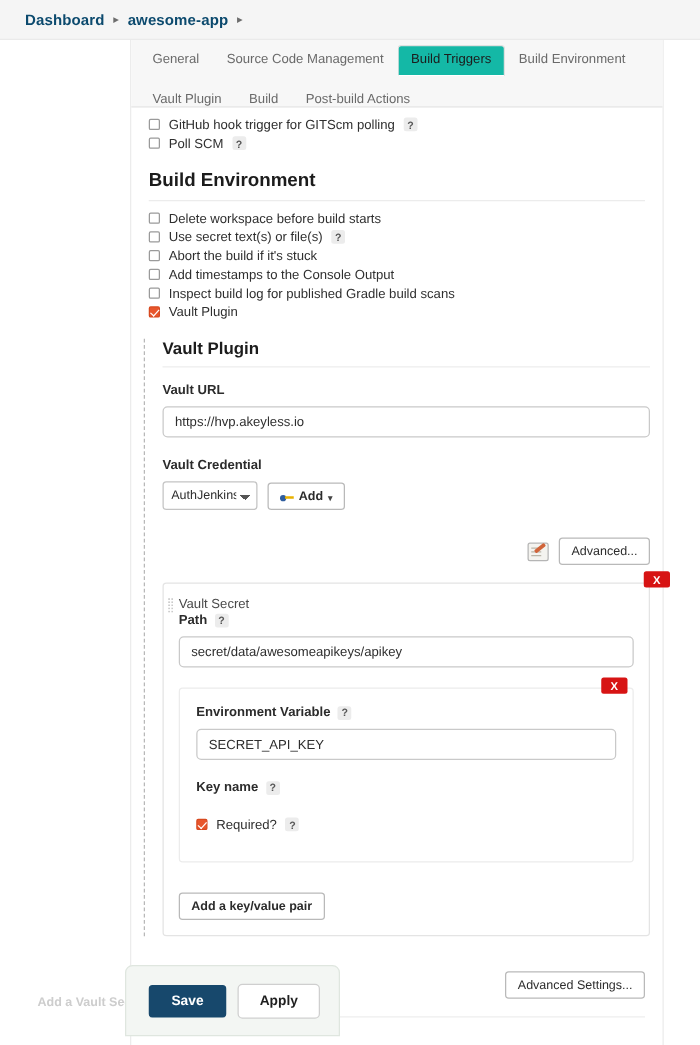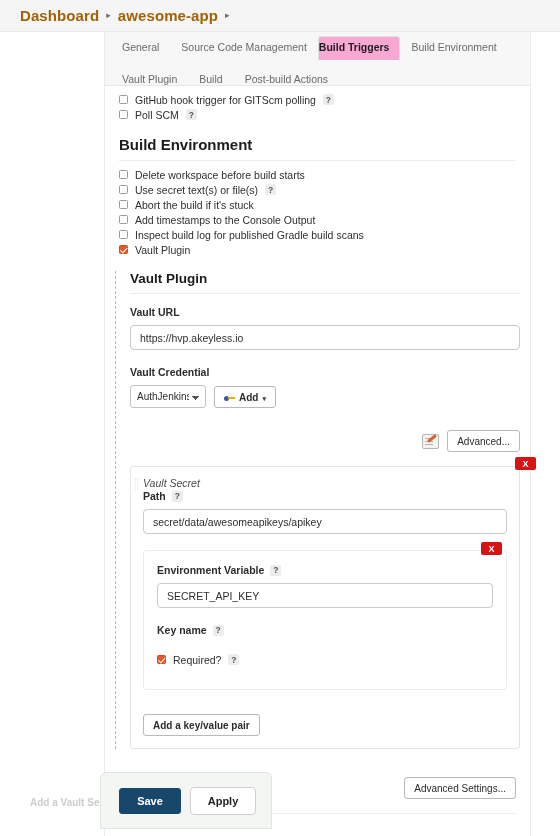--- a/index.html
+++ b/index.html
@@ -14,21 +14,21 @@
   #root { position: relative; width: 560px; height: 836px; background: #fff; }
 
   
   .breadcrumb-bar {
     position: absolute; left: 0; top: 0; width: 560px; height: 32px;
     background: #f5f5f5;
     border-bottom: 1px solid #eaeaea;
     display: flex; align-items: center; padding-left: 20px; gap: 7px;
   }
   .crumb {
-    font-size: 15px; font-weight: bold; color: #a16207; letter-spacing: .1px;
+    font-size: 12px; font-weight: bold; color: #0c4a6e; letter-spacing: .1px;
     cursor: pointer; white-space: nowrap;
   }
   .crumb-sep {
     font-size: 9px; color: #6d6d6d; transform: translateY(-1px);
   }
 
   
   .content-panel {
     position: absolute; left: 104px; top: 32px; width: 427px; height: 804px;
     background: #ffffff;
@@ -40,23 +40,23 @@
     border-bottom: 1px solid #e6e6e6;
     padding-top: 0;
   }
   .tabrow { display: flex; align-items: flex-end; padding-left: 6px; height: 28px; }
   .tabrow.second { height: 25px; align-items: center; }
   .tab {
     font-size: 10.5px; color: #6a6a6a; padding: 5px 11px 6px 11px;
     white-space: nowrap; cursor: pointer; line-height: 1.1; margin-top: 16px;
   }
   .tab.active {
-    background: #f9a8d4; color: #1c1c1c; font-weight: bold;
+    background: #14b8a6; color: #1c1c1c; font-weight: normal;
     border: 1px solid #e0e0e0; border-bottom: 1px solid #ffffff;
-    border-radius: 3px 3px 0 0; margin-bottom: -1px; padding: 5px 10px 6px 0;
+    border-radius: 3px 3px 0 0; margin-bottom: -1px; padding: 5px 10px 6px 10px;
     position: relative; z-index: 3;
   }
 
   
   .body-area { padding: 6px 0 0 0; }
   .cb-row { display: flex; align-items: center; gap: 7px; padding: 1.5px 0 1.5px 14px; }
   .cb {
     width: 9px; height: 9px; border: 1px solid #9a9a9a; border-radius: 1.5px;
     background: #fff; flex: 0 0 auto; cursor: pointer;
   }
@@ -162,21 +162,21 @@
     position: absolute; left: 3px; top: 11px; width: 5px; height: 13px;
     background-image: radial-gradient(#c4c4c4 38%, transparent 40%);
     background-size: 2.5px 2.5px; opacity: .9;
   }
   .x-btn {
     position: absolute; right: -17px; top: -10px;
     width: 21px; height: 13px; background: #d71414; border-radius: 2px;
     color: #fff; font-size: 9px; font-weight: bold;
     display: flex; align-items: center; justify-content: center; cursor: pointer;
   }
-  .secret-title { font-size: 10.5px; color: #4a4a4a; margin-bottom: 1px; font-style: italic; }
+  .secret-title { font-size: 10.5px; color: #4a4a4a; margin-bottom: 1px; }
 
   .kv-card {
     position: relative; margin-top: 16px; border: 1px solid #ececec;
     border-radius: 3px; background: #fff; padding: 13px 13px 22px 13px;
   }
   .kv-card .x-btn { right: 4px; top: -9px; }
 
   .addkv-row { margin-top: 24px; }
 
   .adv-settings-row {

